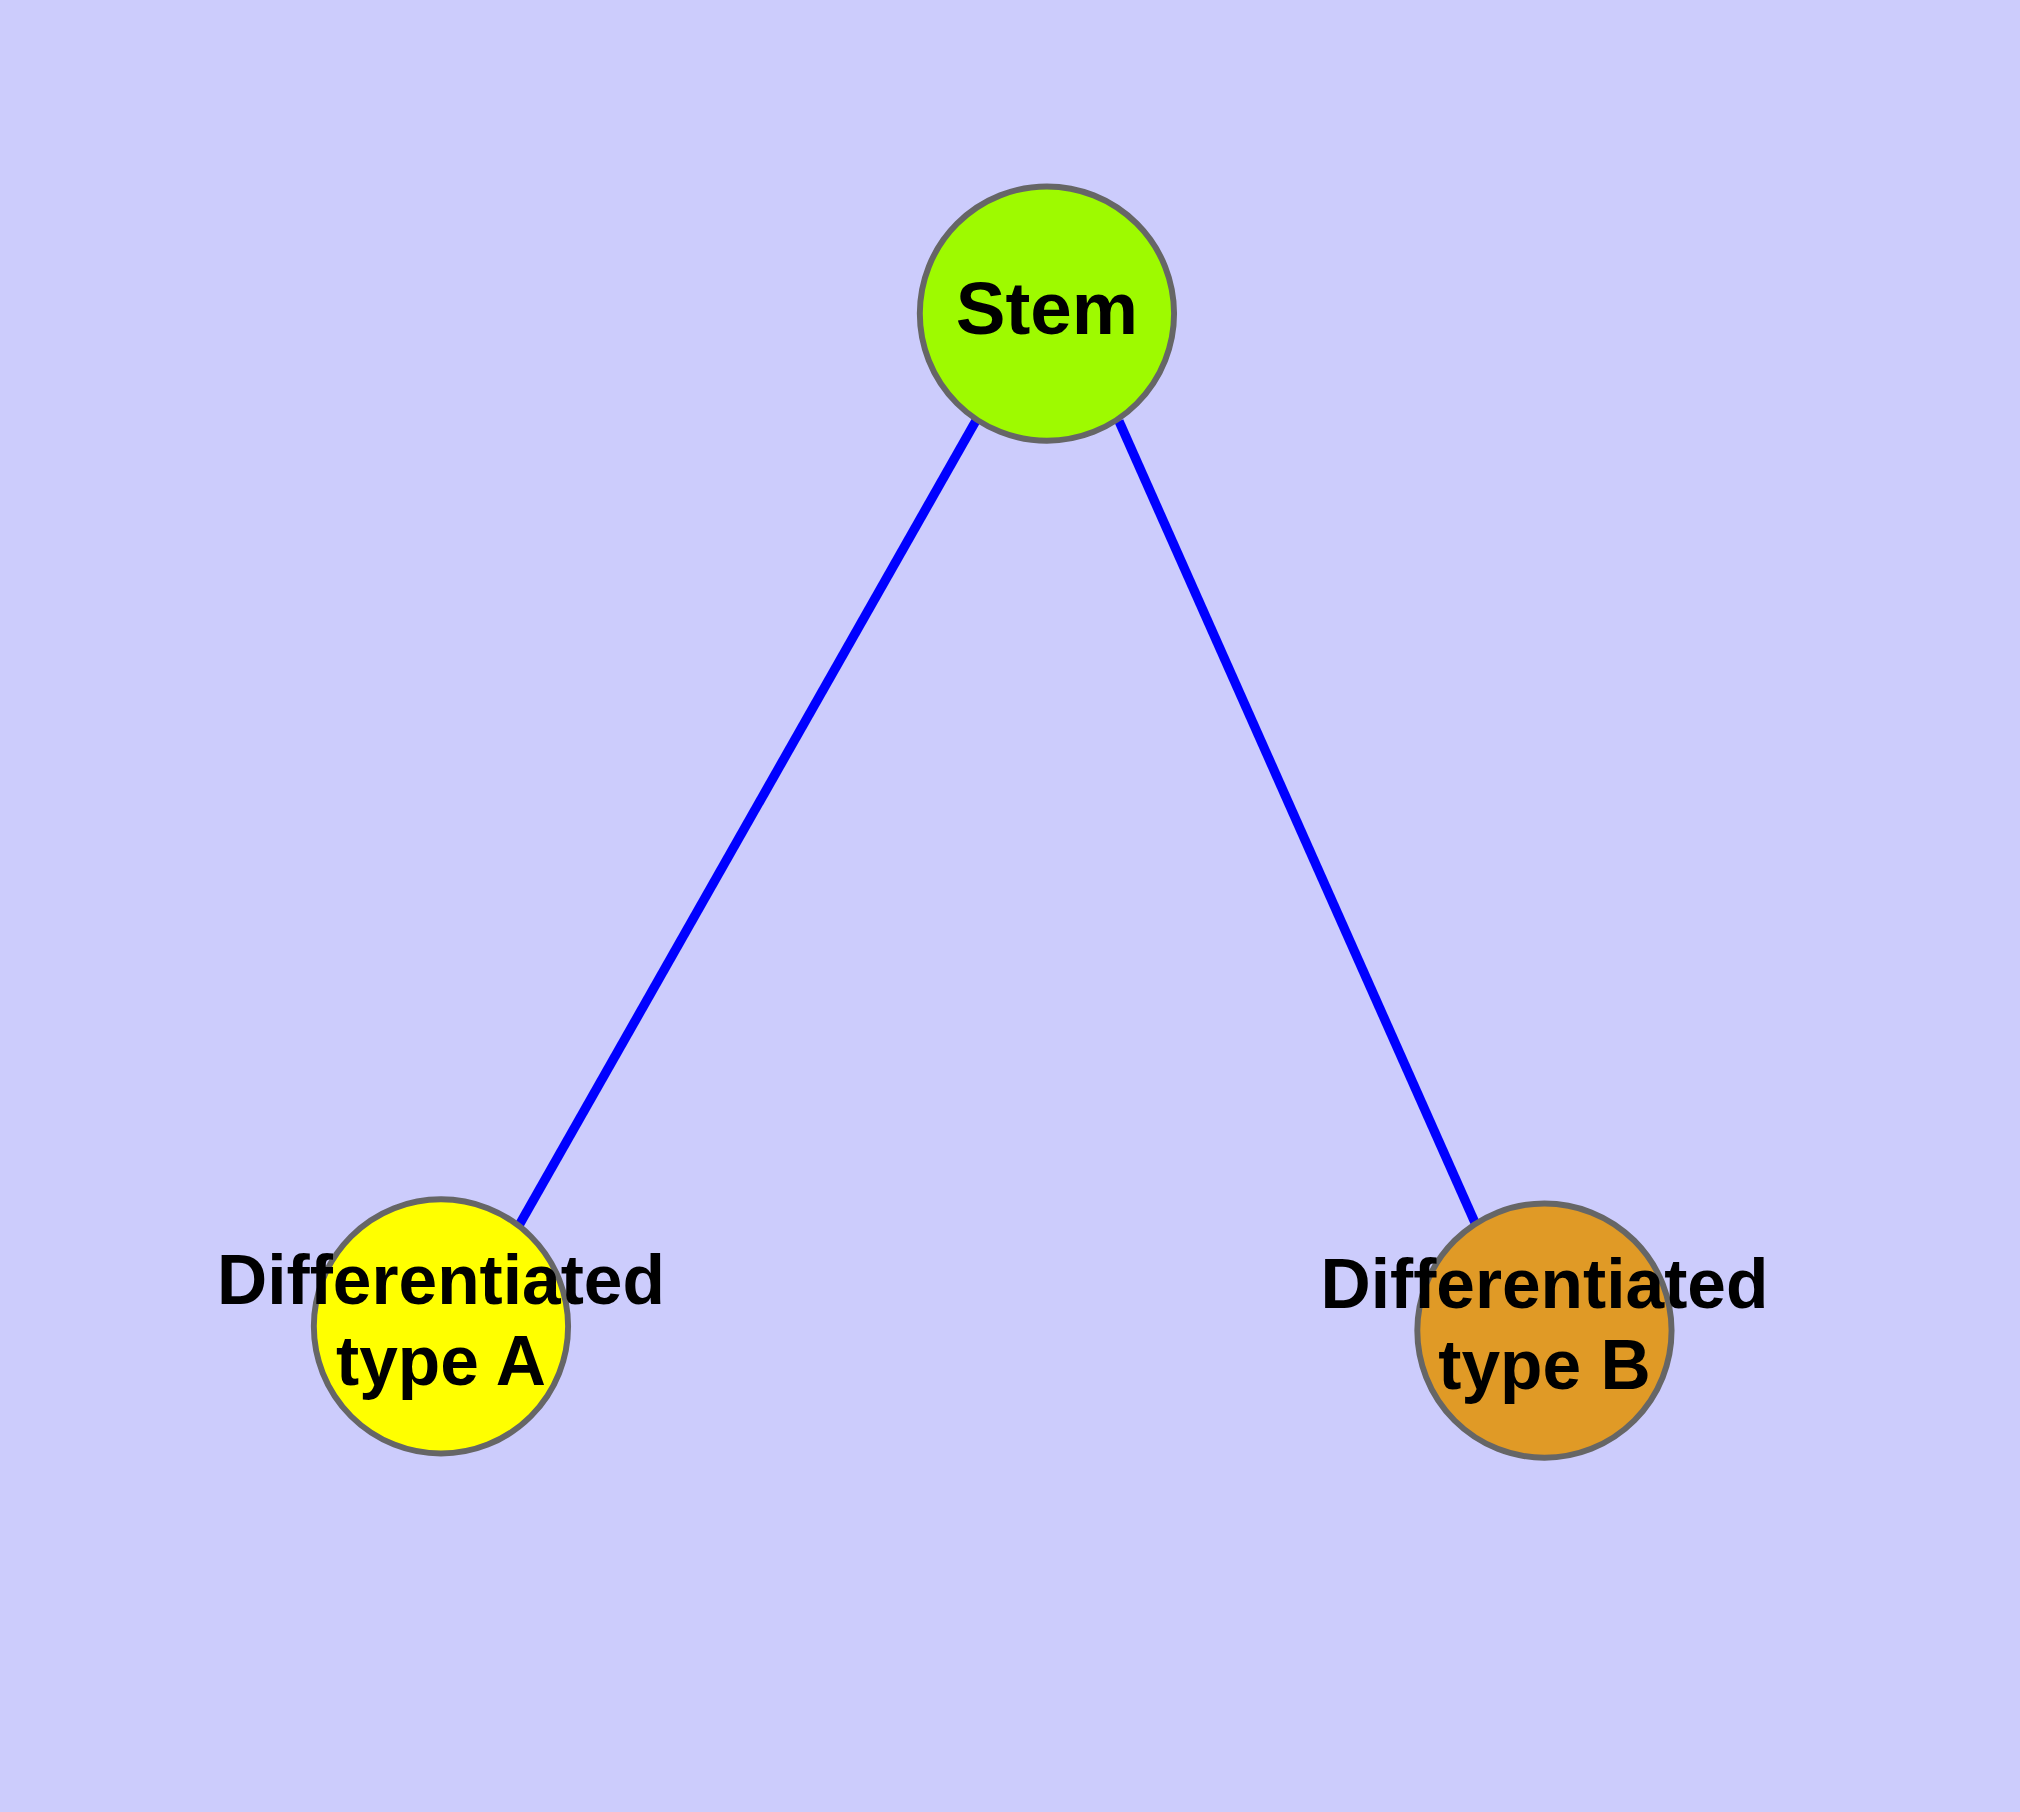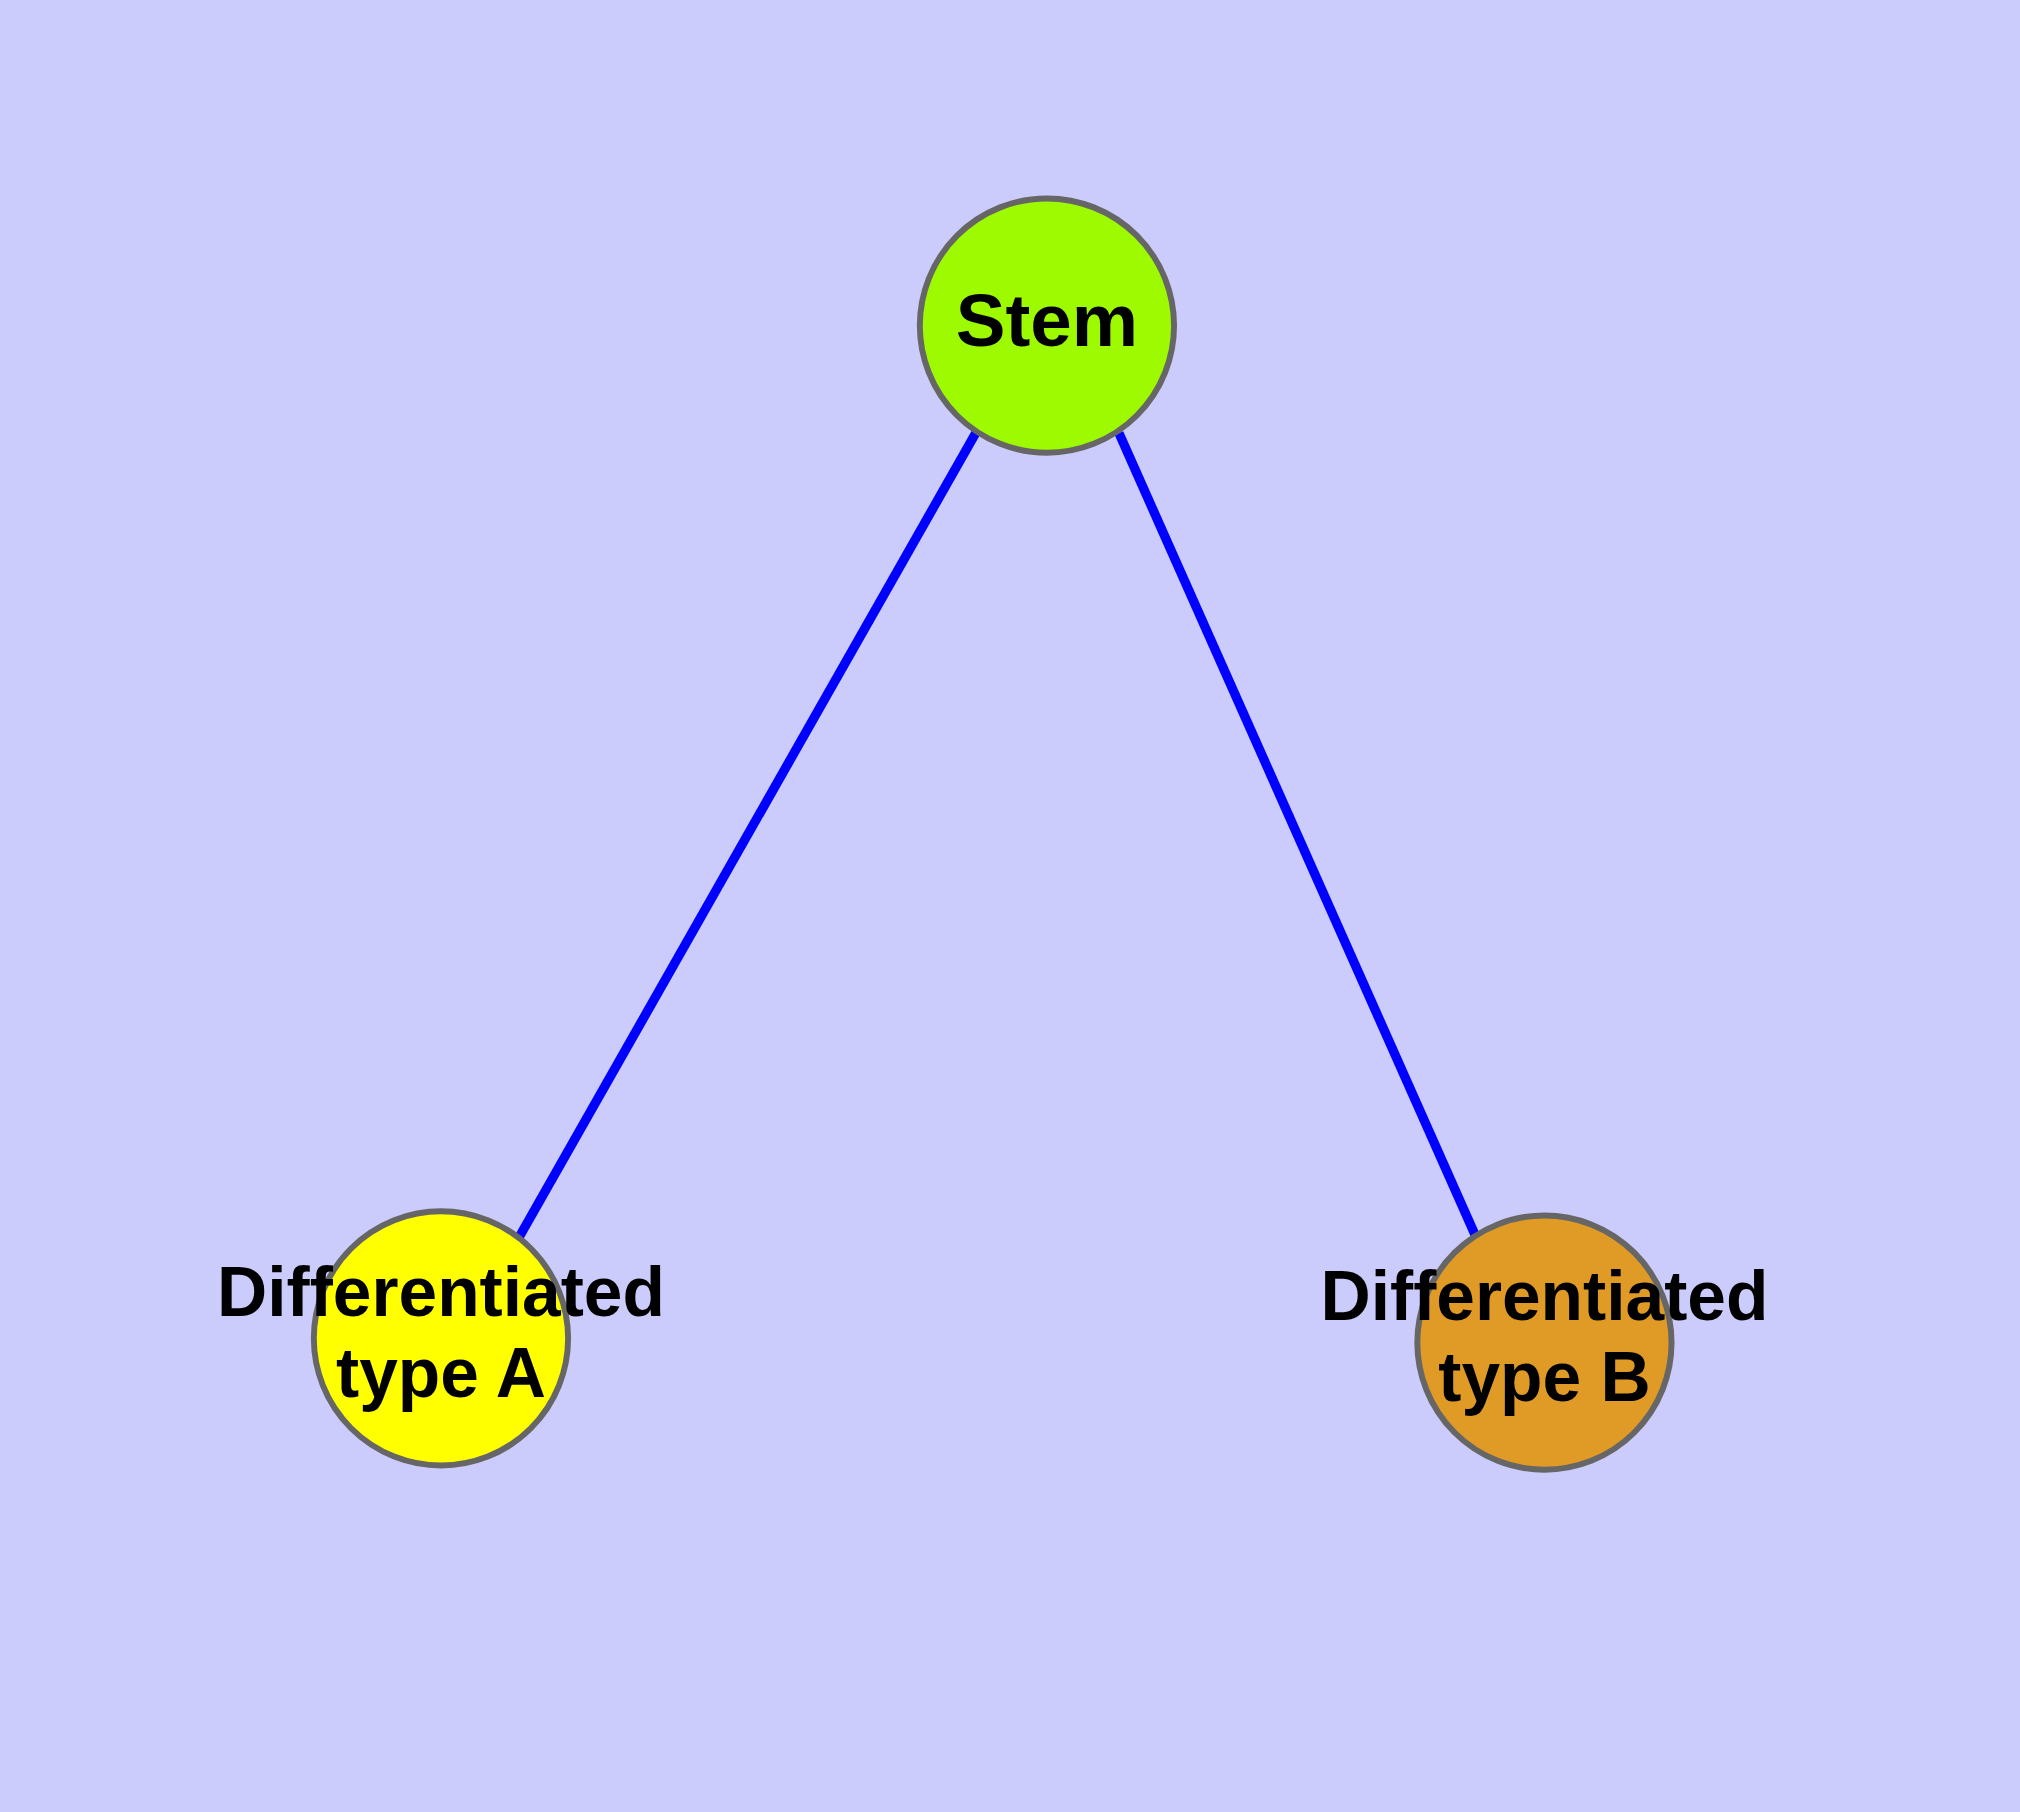--- a/index.html
+++ b/index.html
@@ -37,21 +37,21 @@
     font-family: "Liberation Sans", sans-serif;
     font-weight: bold;
     text-anchor: middle;
     dominant-baseline: middle;
     white-space: pre;
   }
 </style>
 </head>
 <body>
 
-<div id="canvas" style="background: rgb(204, 204, 252); width: 2021px; height: 1576px; margin-top: 12px;">
+<div id="canvas" style="background: rgb(204, 204, 252); width: 2021px; height: 1576px;">
   <svg id="graph-svg" viewBox="0 0 2384 2138">
 
     <g>
       <line class="edge-line" x1="1152" y1="495" x2="612" y2="1446" stroke="#0000ff" stroke-width="11"></line>
       <line class="edge-line" x1="1320" y1="497" x2="1742" y2="1447" stroke="#0000ff" stroke-width="11"></line>
     </g>
 
     <g>
 
       <g>

